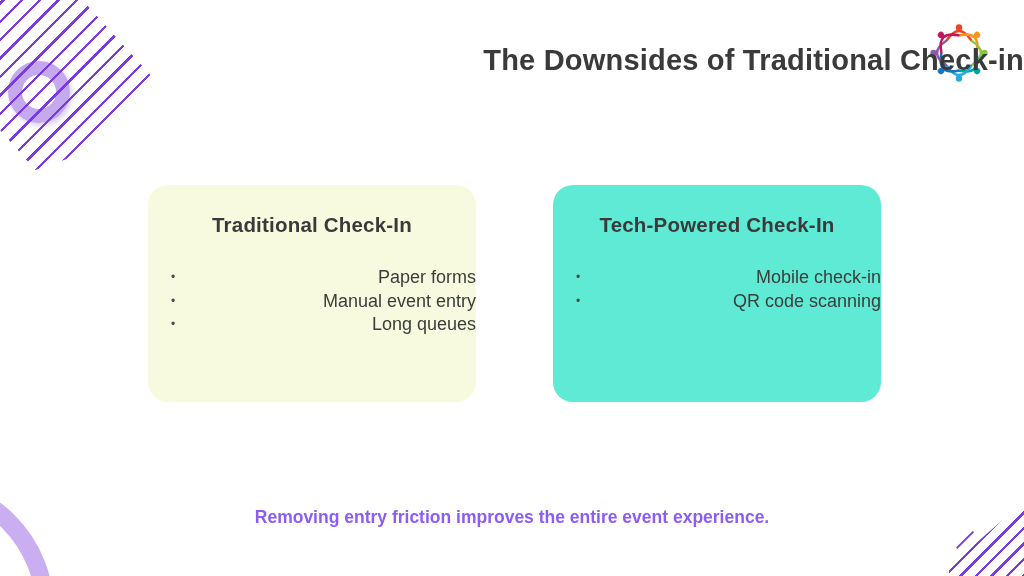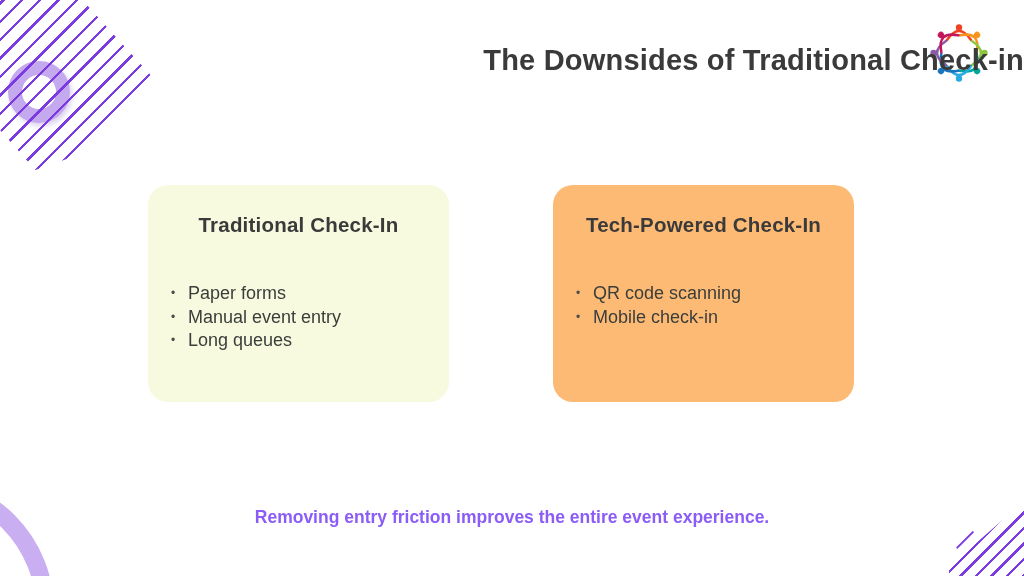--- a/index.html
+++ b/index.html
@@ -70,37 +70,38 @@
     width: 100%;
     text-align: center;
     font-size: 17.5px; font-weight: 700;
     color: #8b5cf6;
     z-index: 3;
   }
 
   
   .card {
     position: absolute; top: 185px;
-    width: 301px; height: 217px;
+    width: 328px; height: 217px;
     border-radius: 20px;
     padding-top: 28px;
     z-index: 3;
   }
   .card-left  { left: 148px; }
   .card-right { left: 553px; }
   .card h2 {
     text-align: center;
     font-size: 20.5px; font-weight: 700;
     color: #3a3a3a;
     letter-spacing: 0.2px;
   }
   .card ul {
     list-style: none;
-    margin-top: 45px;
+    margin-top: 29px;
     padding-left: 22px;
+    text-align: right;
   }
   .card li {
     position: relative;
     padding-left: 18px;
     font-size: 18px;
     line-height: 23.5px;
     color: #3b3e3b;
   }
   .card li::before {
     content: "•";
@@ -159,23 +160,23 @@
 
   <section class="card card-left" style="background: rgb(247, 250, 222);">
     <h2>Traditional Check-In</h2>
     <ul>
       <li>Paper forms</li>
       <li>Manual event entry</li>
       <li>Long queues</li>
     </ul>
   </section>
 
-  <section class="card card-right" style="background: #fdba74;">
+  <section class="card card-right" style="background: #5eead4;">
     <h2>Tech-Powered Check-In</h2>
     <ul>
+      <li>Mobile check-in</li>
       <li>QR code scanning</li>
-      <li>Mobile check-in</li>
     </ul>
   </section>
 
   <p class="footer-note">Removing entry friction improves the entire event experience.</p>
 
 </div>
 
 </body></html>

